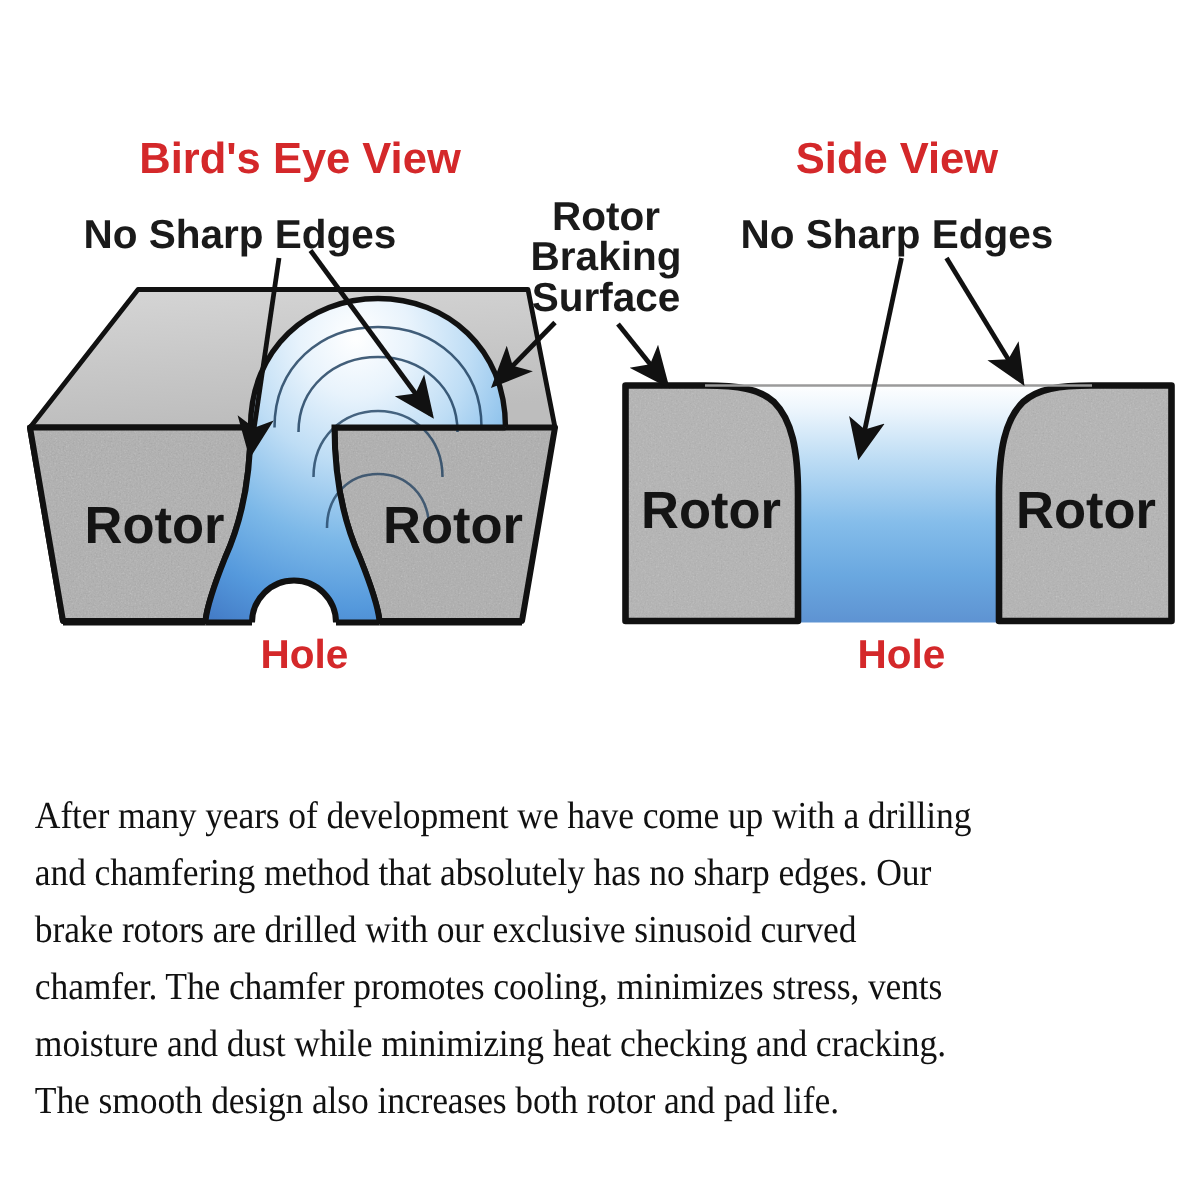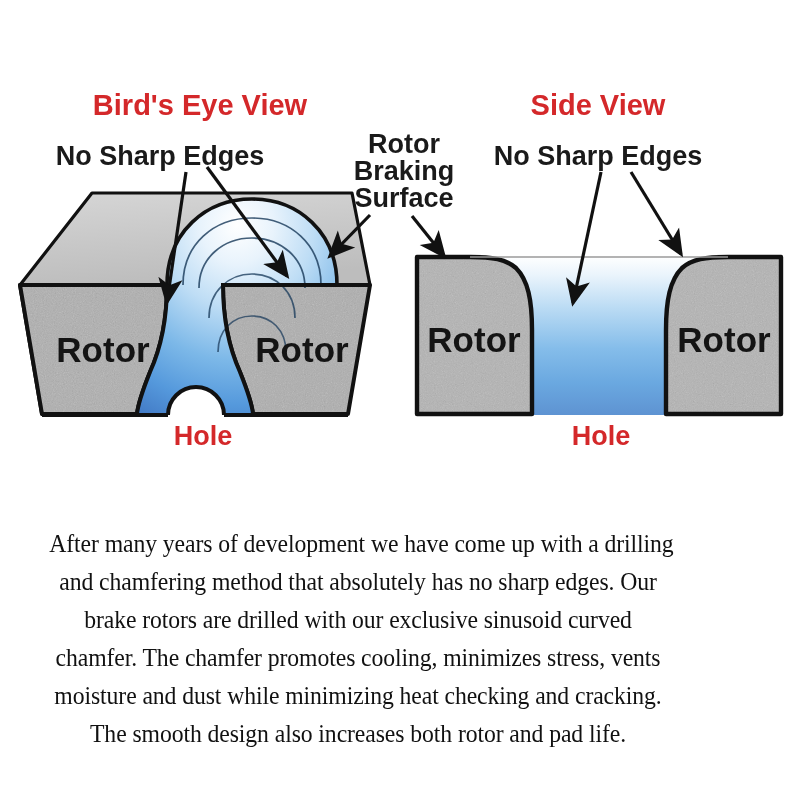--- a/index.html
+++ b/index.html
@@ -25,22 +25,21 @@
     left: 0;
     top: 0;
     width: 800px;
     height: 800px;
   }
   .caption-block {
     position: absolute;
     left: 0;
     top: 525px;
     width: 664px;
-    text-align: center;
-    padding-left: 26px;
+    text-align: left;
   }
   .caption-line {
     font-family: "Liberation Serif", serif;
     font-size: 25.5px;
     line-height: 38px;
     color: #111111;
     letter-spacing: -0.1px;
     transform: scaleX(0.93);
     transform-origin: center center;
     white-space: nowrap;

